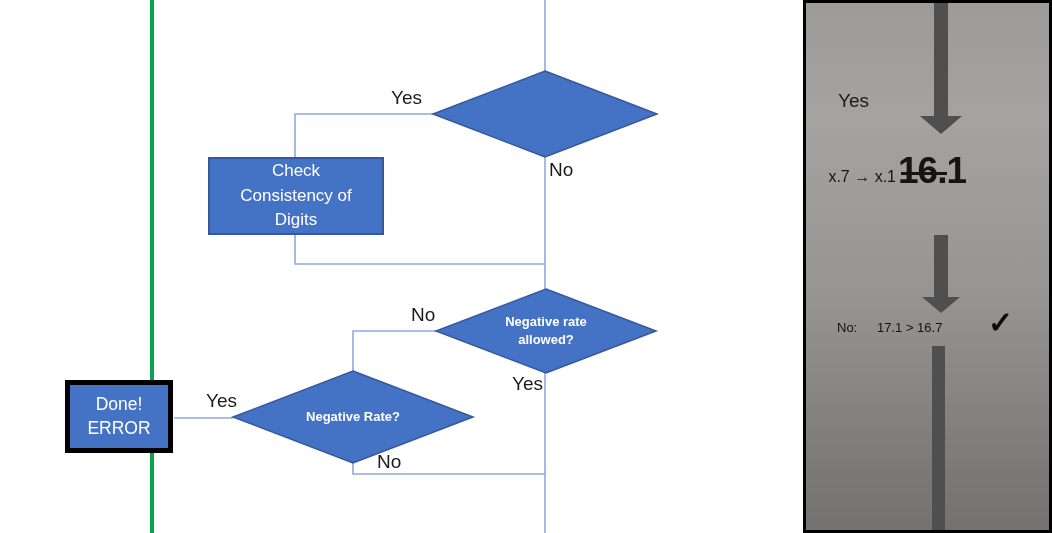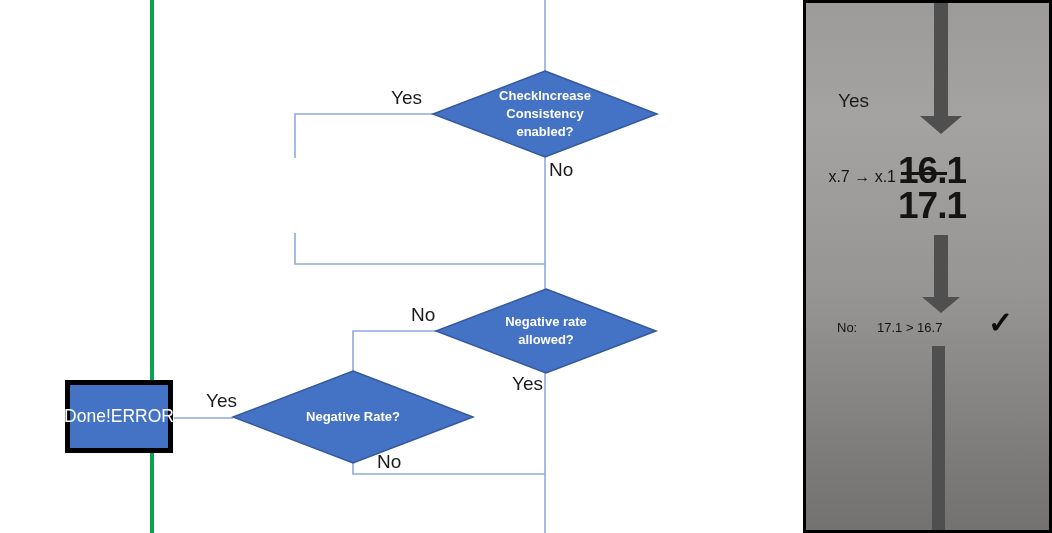--- a/index.html
+++ b/index.html
@@ -8,21 +8,21 @@
   svg.layer{position:absolute;left:0;top:0;}
   
   .shape-text{position:absolute;display:flex;align-items:center;justify-content:center;
               text-align:center;color:#ffffff;pointer-events:none;}
   .d-text{font-size:13px;font-weight:600;line-height:1.4;}
   .lbl{position:absolute;font-size:19px;color:#1b1b1b;white-space:nowrap;}
   .rect-shape{position:absolute;box-sizing:border-box;background:#4472C4;border:2px solid #35589E;
               display:flex;align-items:center;justify-content:center;text-align:center;
               color:#fff;font-size:17px;line-height:1.45;}
   .done-box{position:absolute;box-sizing:border-box;background:#4472C4;border:5px solid #000000;
-            display:flex;flex-direction:row;align-items:center;justify-content:center;
+            display:flex;flex-direction:column;align-items:center;justify-content:center;
             color:#fff;font-size:17.5px;line-height:1.35;text-align:center;}
   
   .panel{position:absolute;left:803px;top:0;width:249px;height:533px;box-sizing:border-box;
          border:3px solid #000000;
          background:linear-gradient(180deg,#9c9b99 0%,#a4a3a1 22%,#969593 55%,#7b7a78 88%,#737270 100%);}
   .shaft{position:absolute;background:#4f4f4f;}
   .ahead{position:absolute;width:0;height:0;border-left:21px solid transparent;
          border-right:21px solid transparent;border-top:18px solid #4f4f4f;}
   .p-yes{position:absolute;left:32px;top:87px;font-size:19px;color:#1b1b1b;}
   .p-rule{position:absolute;left:0px;top:160px;width:90px;text-align:right;
@@ -51,24 +51,26 @@
       <path d="M353,462 V474 H545"></path>
     </g>
 
     <g fill="#4472C4" stroke="#35589E" stroke-width="1.5">
       <polygon points="545,71 657,114 545,157 433,114"></polygon>
       <polygon points="546,289 656,331 546,373 436,331"></polygon>
       <polygon points="353,371 473,417 353,463 233,417"></polygon>
     </g>
   </svg>
 
-  <div class="shape-text d-text" style="left:490px;top:80px;width:110px;height:68px;">CheckIncrease Consistency enabled?</div>
   <div class="shape-text d-text" style="left:278px;top:404px;width:150px;height:26px;">Negative Rate?</div>
   <div class="shape-text d-text" style="left:486px;top:306px;width:120px;height:50px;">Negative rate allowed?</div>
 
+  <div class="rect-shape" style="left:208px;top:157px;width:176px;height:78px;padding:0 14px;">
+    <span>Check Consistency of Digits</span>
+  </div>
 
   <div class="done-box" style="left:65px;top:380px;width:108px;height:73px;">
     <span>Done!</span>
     <span>ERROR</span>
   </div>
 
   <span class="lbl" style="left:391px;top:87px;">Yes</span>
   <span class="lbl" style="left:549px;top:159px;">No</span>
   <span class="lbl" style="left:411px;top:304px;">No</span>
   <span class="lbl" style="left:512px;top:373px;">Yes</span>
@@ -81,21 +83,20 @@
     <div class="ahead" style="left:114px;top:113px;"></div>
 
     <span class="p-yes">Yes</span>
 
     <div class="p-rule">
       <div>x.7 → x.1</div>
     </div>
 
     <div class="p-nums">
       <div>16.1</div>
-      <div>17.1</div>
     </div>
     <div class="strike"></div>
 
     <div class="shaft" style="left:128px;top:232px;width:14px;height:62px;"></div>
     <div class="ahead" style="left:116px;top:294px;border-left-width:19px;border-right-width:19px;border-top-width:16px;"></div>
 
     <span class="p-result" style="left:31px;">No:</span>
     <span class="p-result" style="left:71px;">17.1 &gt; 16.7</span>
     <span class="p-check">✓</span>
 

